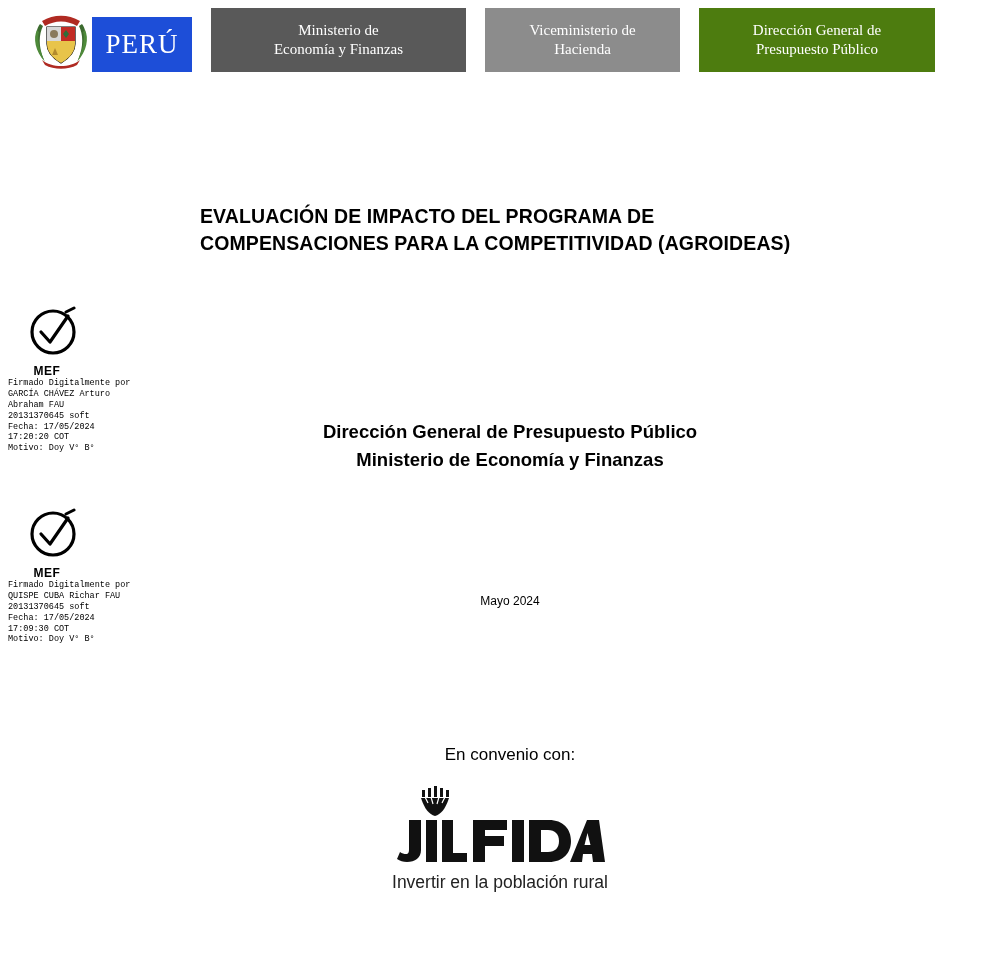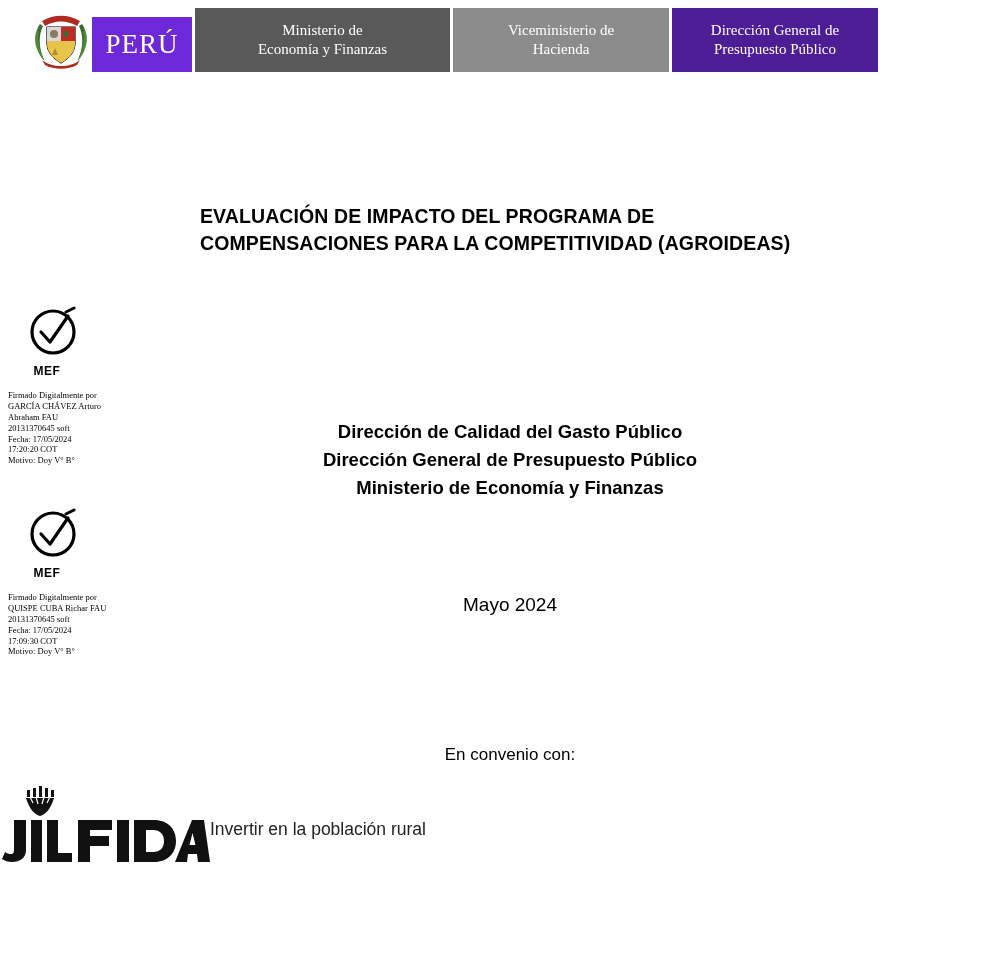--- a/index.html
+++ b/index.html
@@ -29,21 +29,21 @@
   .coat {
     width: 62px;
     height: 64px;
     position: relative;
     flex: 0 0 auto;
   }
   .coat svg { display: block; }
 
   .peru-block {
     width: 100px;
-    background: #6d28d9;
+    background: #1d4ed8;
     color: #ffffff;
     display: flex;
     align-items: center;
     justify-content: center;
     font-family: "Liberation Serif", serif;
     font-size: 27px;
     letter-spacing: 1px;
     flex: 0 0 auto;
     margin-top: 9px;
   }
@@ -51,26 +51,26 @@
     color: #ffffff;
     font-family: "Liberation Serif", serif;
     font-size: 15px;
     line-height: 1.25;
     text-align: center;
     display: flex;
     align-items: center;
     justify-content: center;
     padding: 0 8px;
     box-sizing: border-box;
-    margin-left: 3px;
+    margin-left: 19px;
     flex: 0 0 auto;
   }
   .hdr-cell.dark   { background: #595959; width: 255px; }
-  .hdr-cell.mid    { background: #8c8c8c; width: 216px; }
-  .hdr-cell.mid2   { background: #4c1d95; width: 206px; }
+  .hdr-cell.mid    { background: #8c8c8c; width: 195px; }
+  .hdr-cell.mid2   { background: #4d7c0f; width: 236px; }
 
   
   .doc-title {
     position: absolute;
     top: 203px;
     left: 200px;
     width: 620px;
     font-size: 19.5px;
     font-weight: bold;
     line-height: 1.38;
@@ -91,24 +91,24 @@
   }
   .sig-mef {
     font-size: 12px;
     font-weight: bold;
     letter-spacing: 0.5px;
     text-align: center;
     width: 78px;
     margin-top: -2px;
   }
   .sig-text {
-    margin-top: 12px;
+    margin-top: 0;
     font-size: 8.5px;
     line-height: 1.28;
-    font-family: Liberation Serif, serif;
+    font-family: Liberation Mono, monospace;
     color: #000;
     white-space: pre-line;
   }
 
   
   .affil {
     position: absolute;
     top: 418px;
     left: 200px;
     width: 620px;
@@ -117,40 +117,40 @@
     font-weight: bold;
     line-height: 1.52;
   }
 
   .doc-date {
     position: absolute;
     top: 594px;
     left: 200px;
     width: 620px;
     text-align: center;
-    font-size: 19px;
+    font-size: 12px;
   }
 
   
   .convenio {
     position: absolute;
     top: 745px;
     left: 200px;
     width: 620px;
     text-align: center;
     font-size: 17px;
   }
 
   .fida-wrap {
     position: absolute;
     top: 786px;
     left: 0;
     width: 1000px;
     display: flex;
-    flex-direction: row;
+    flex-direction: column;
     align-items: center;
   }
   .fida-logo {
     display: flex;
     align-items: flex-end;
     justify-content: center;
   }
   .fida-text {
     margin-top: 8px;
     font-size: 17.5px;
@@ -240,21 +240,20 @@
   <div class="sig-mef">MEF</div>
   <div class="sig-text">Firmado Digitalmente por
 QUISPE CUBA Richar FAU
 20131370645 soft
 Fecha: 17/05/2024
 17:09:30 COT
 Motivo: Doy V° B°</div>
 </div>
 
 <div class="affil">
-  <div>Dirección de Calidad del Gasto Público</div>
   <div>Dirección General de Presupuesto Público</div>
   <div>Ministerio de Economía y Finanzas</div>
 </div>
 
 <div class="doc-date">Mayo 2024</div>
 
 <div class="convenio">En convenio con:</div>
 
 <div class="fida-wrap">
   <div class="fida-logo">

